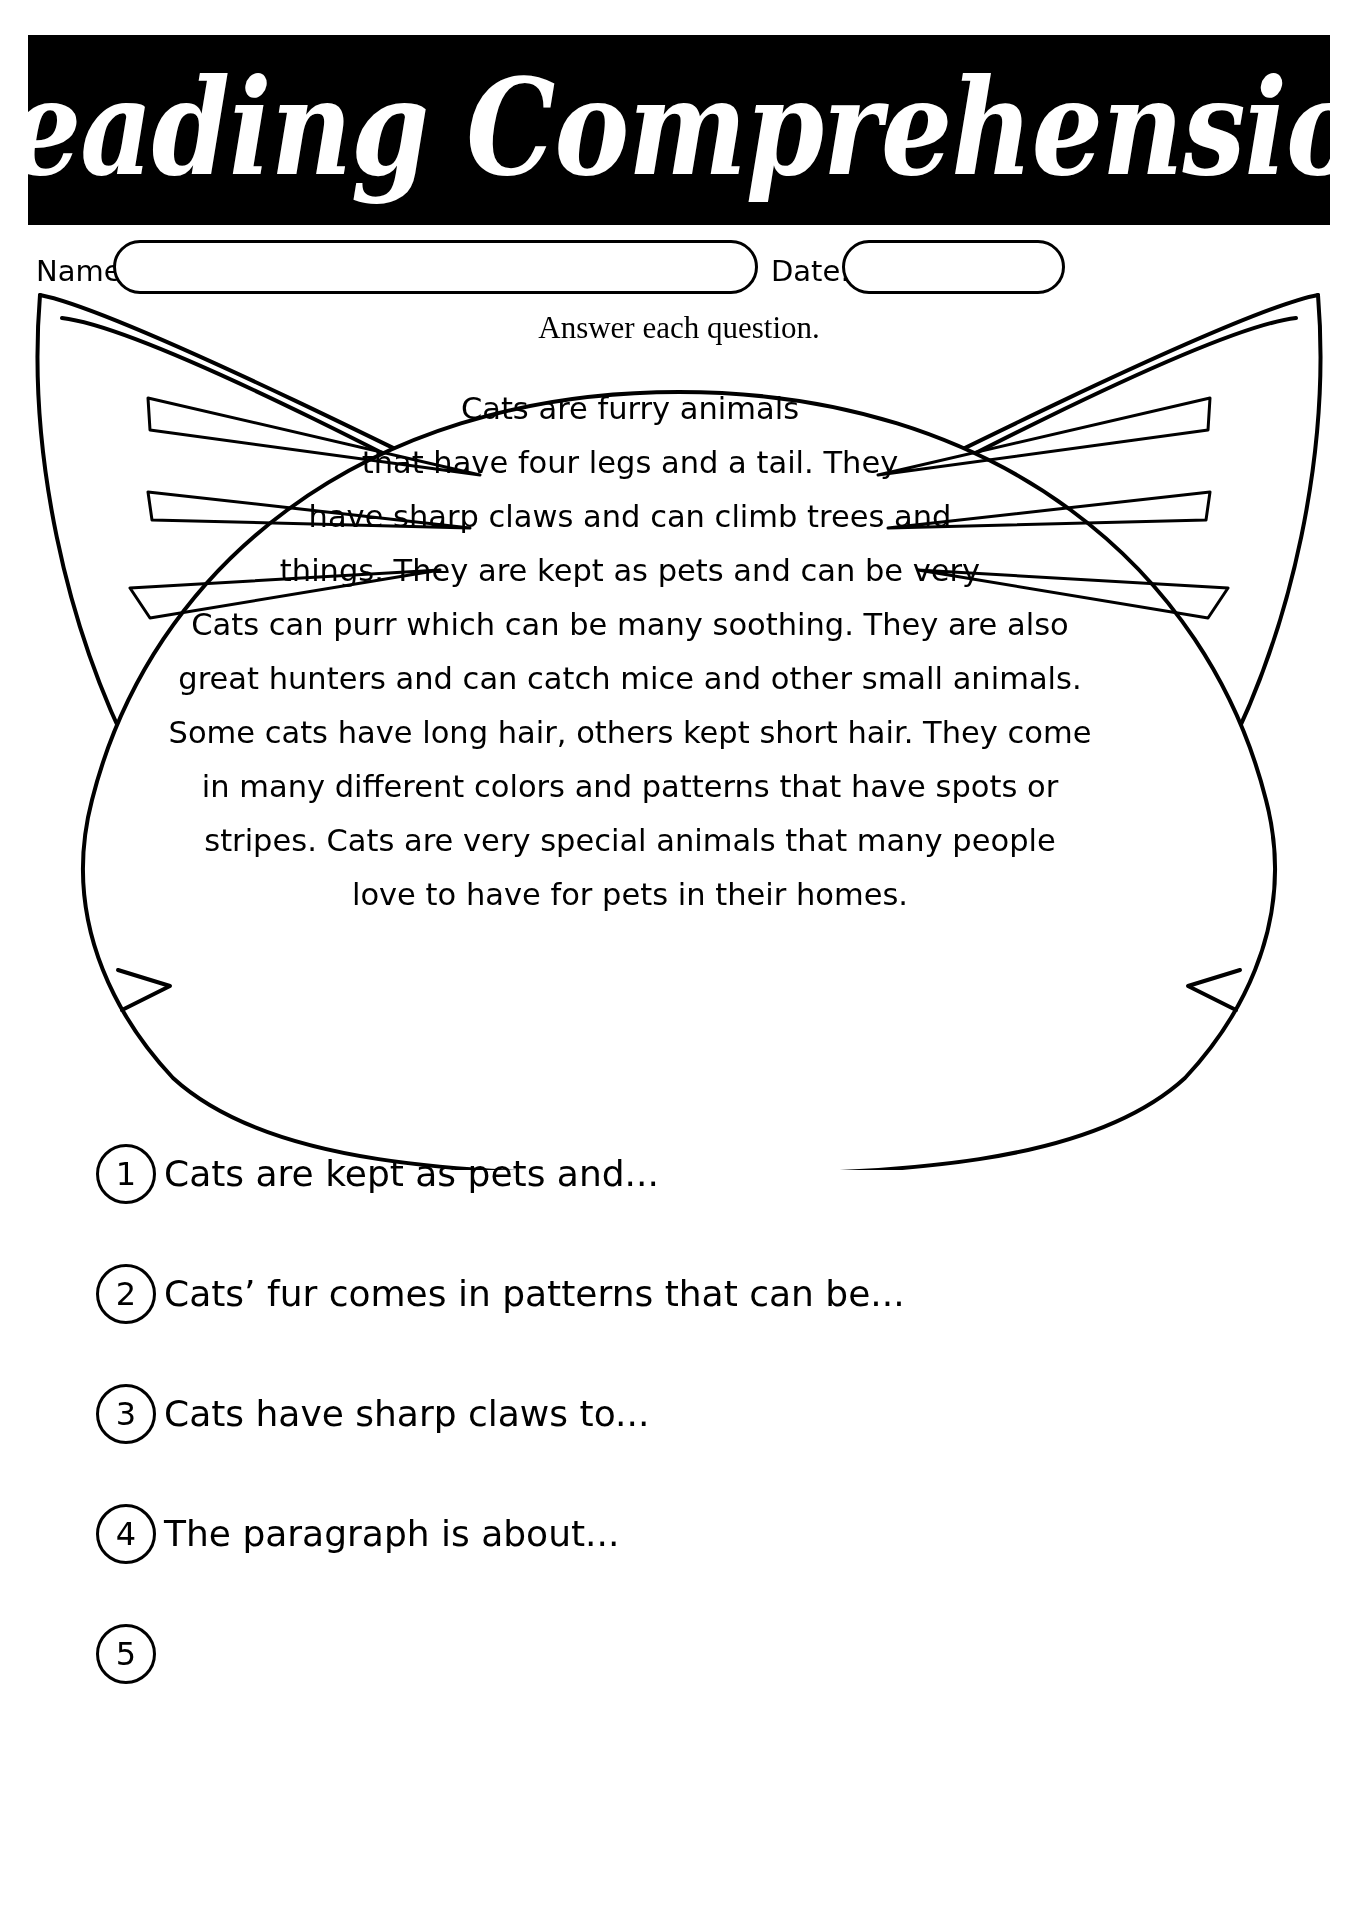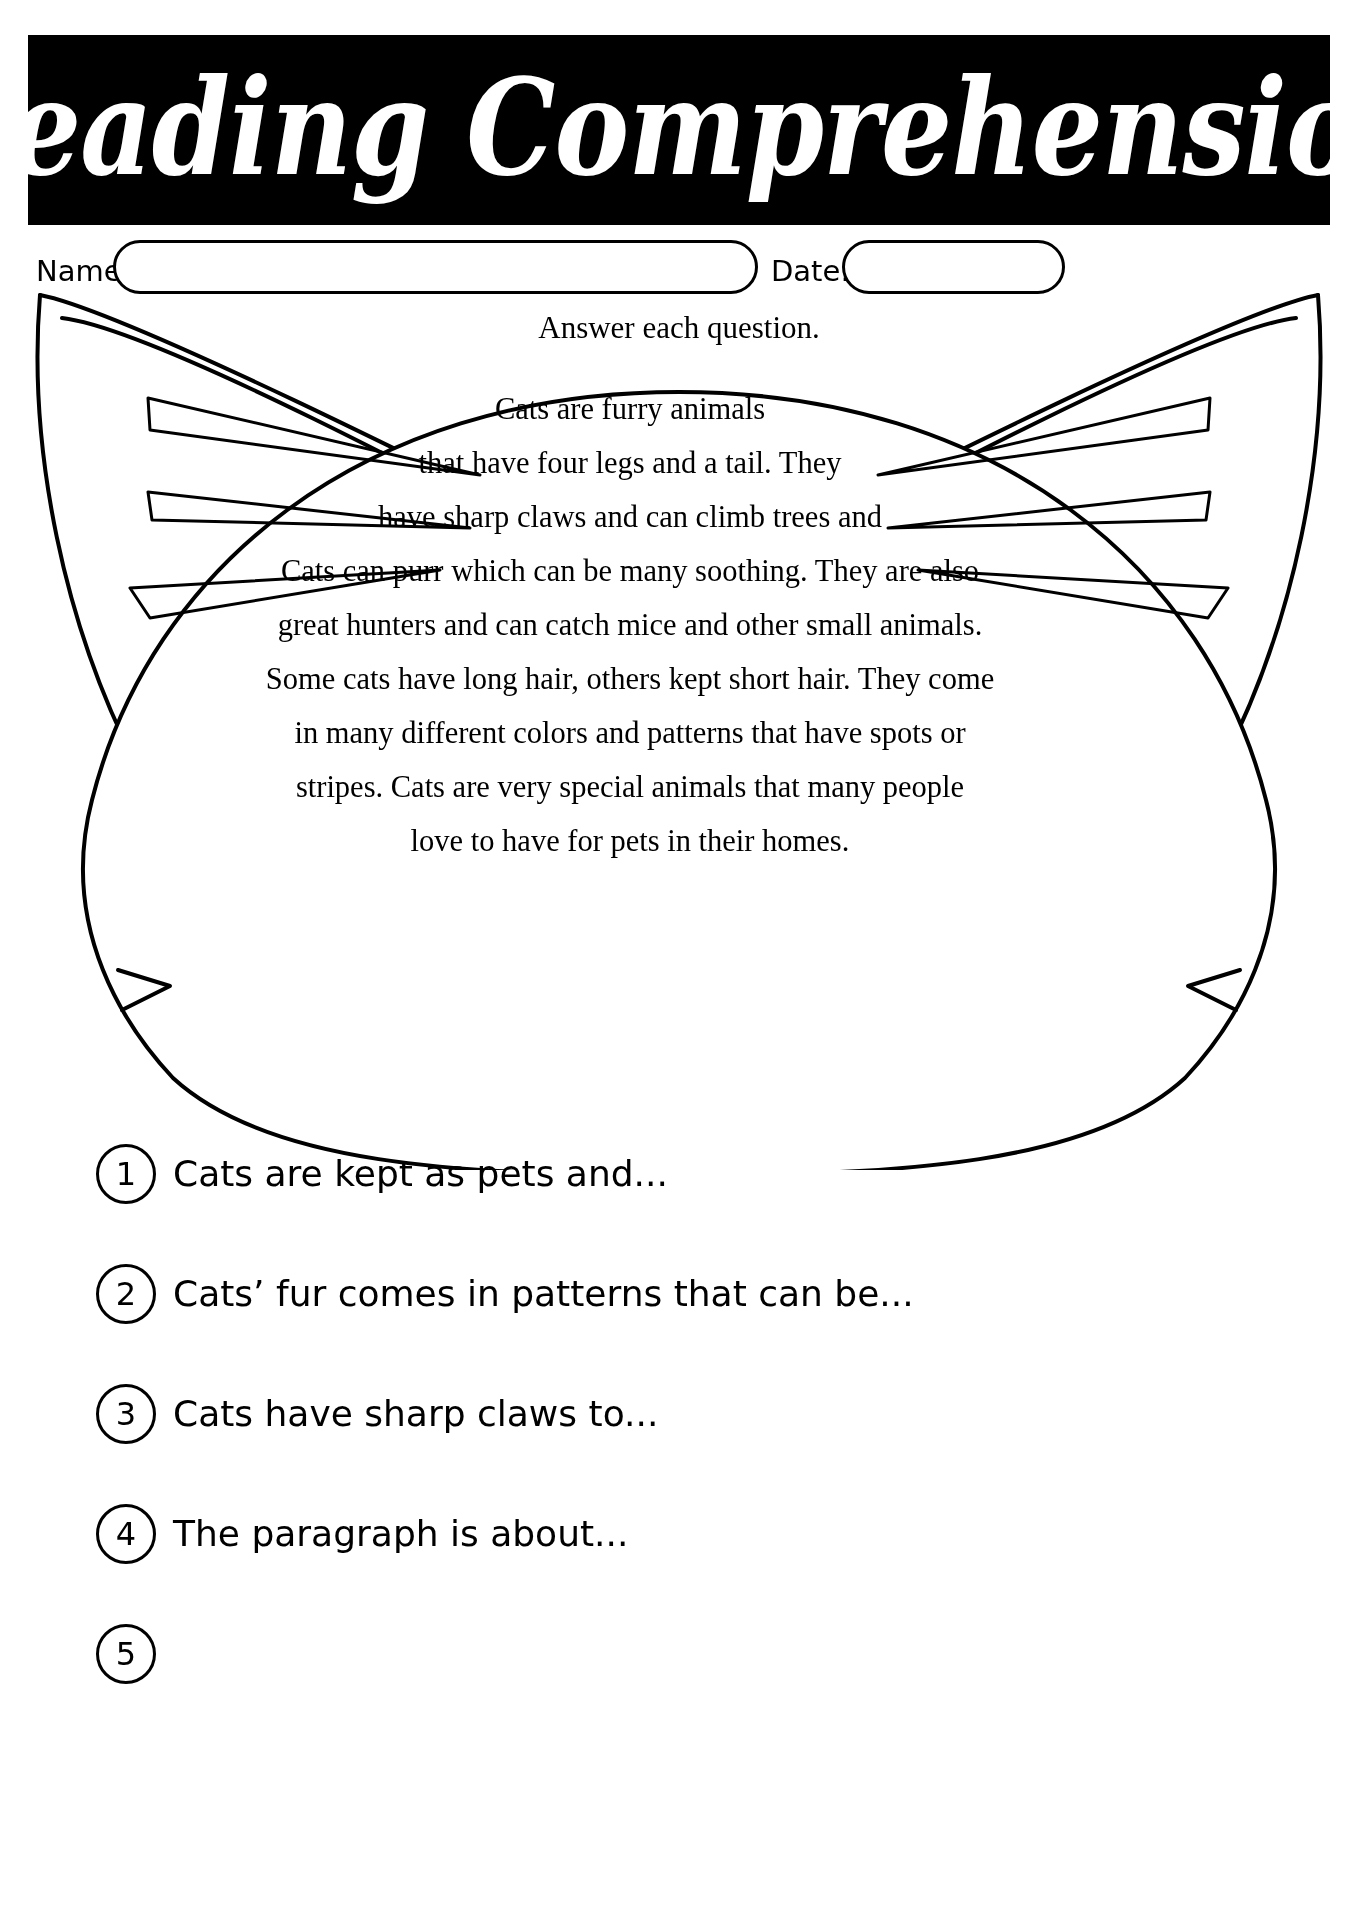--- a/index.html
+++ b/index.html
@@ -106,21 +106,20 @@
     width: 1000px;
     text-align: center;
     font-family: "DejaVu Sans", sans-serif;
     font-size: 30.5px;
     line-height: 54px;
     color: #000;
   }
   .passage .pline {
     display: block;
     white-space: nowrap;
-    font-family: Liberation Serif, serif;
   }
 
   
   .questions {
     position: absolute;
     left: 96px;
     top: 1140px;
     width: 1200px;
   }
   .qrow {
@@ -138,21 +137,21 @@
     display: flex;
     align-items: center;
     justify-content: center;
     font-family: "DejaVu Sans", sans-serif;
     font-size: 32px;
     color: #000;
     box-sizing: border-box;
     margin-top: 4px;
   }
   .qtext {
-    margin-left: 17px;
+    margin-left: 8px;
     font-family: "DejaVu Sans", sans-serif;
     font-size: 36px;
     line-height: 68px;
     color: #000;
     white-space: nowrap;
   }
 </style>
 </head>
 <body>
 
@@ -202,20 +201,21 @@
 
       <path d="M 118 700 L 170 716 L 122 740"></path>
       <path d="M 1240 700 L 1188 716 L 1236 740"></path>
     </g>
   </svg>
 
   <div class="passage">
     <span class="pline">Cats are furry animals</span>
     <span class="pline">that have four legs and a tail. They</span>
     <span class="pline">have sharp claws and can climb trees and</span>
+    <span class="pline">things. They are kept as pets and can be very</span>
     <span class="pline">Cats can purr which can be many soothing. They are also</span>
     <span class="pline">great hunters and can catch mice and other small animals.</span>
     <span class="pline">Some cats have long hair, others kept short hair. They come</span>
     <span class="pline">in many different colors and patterns that have spots or</span>
     <span class="pline">stripes. Cats are very special animals that many people</span>
     <span class="pline">love to have for pets in their homes.</span>
   </div>
 
   <div class="questions">
 

